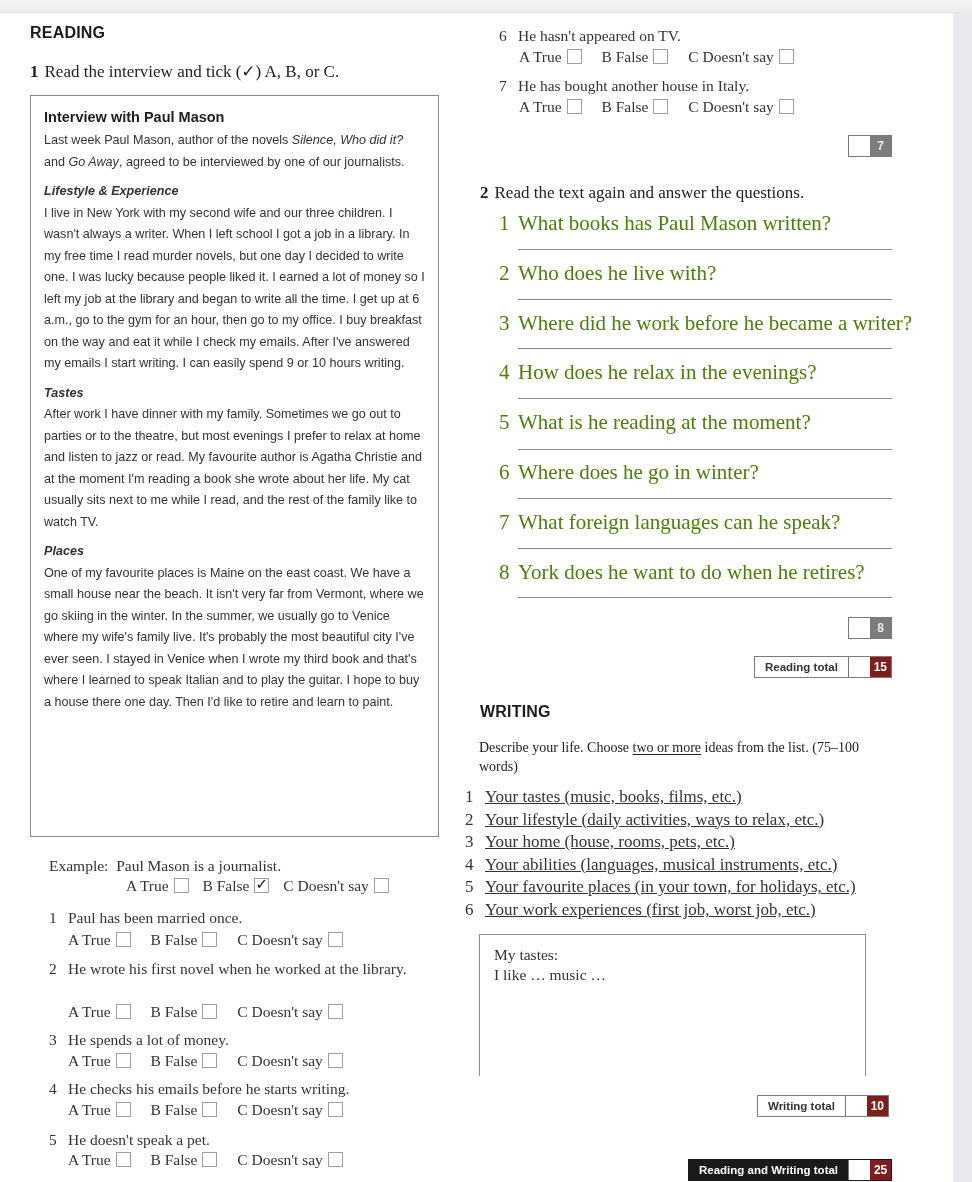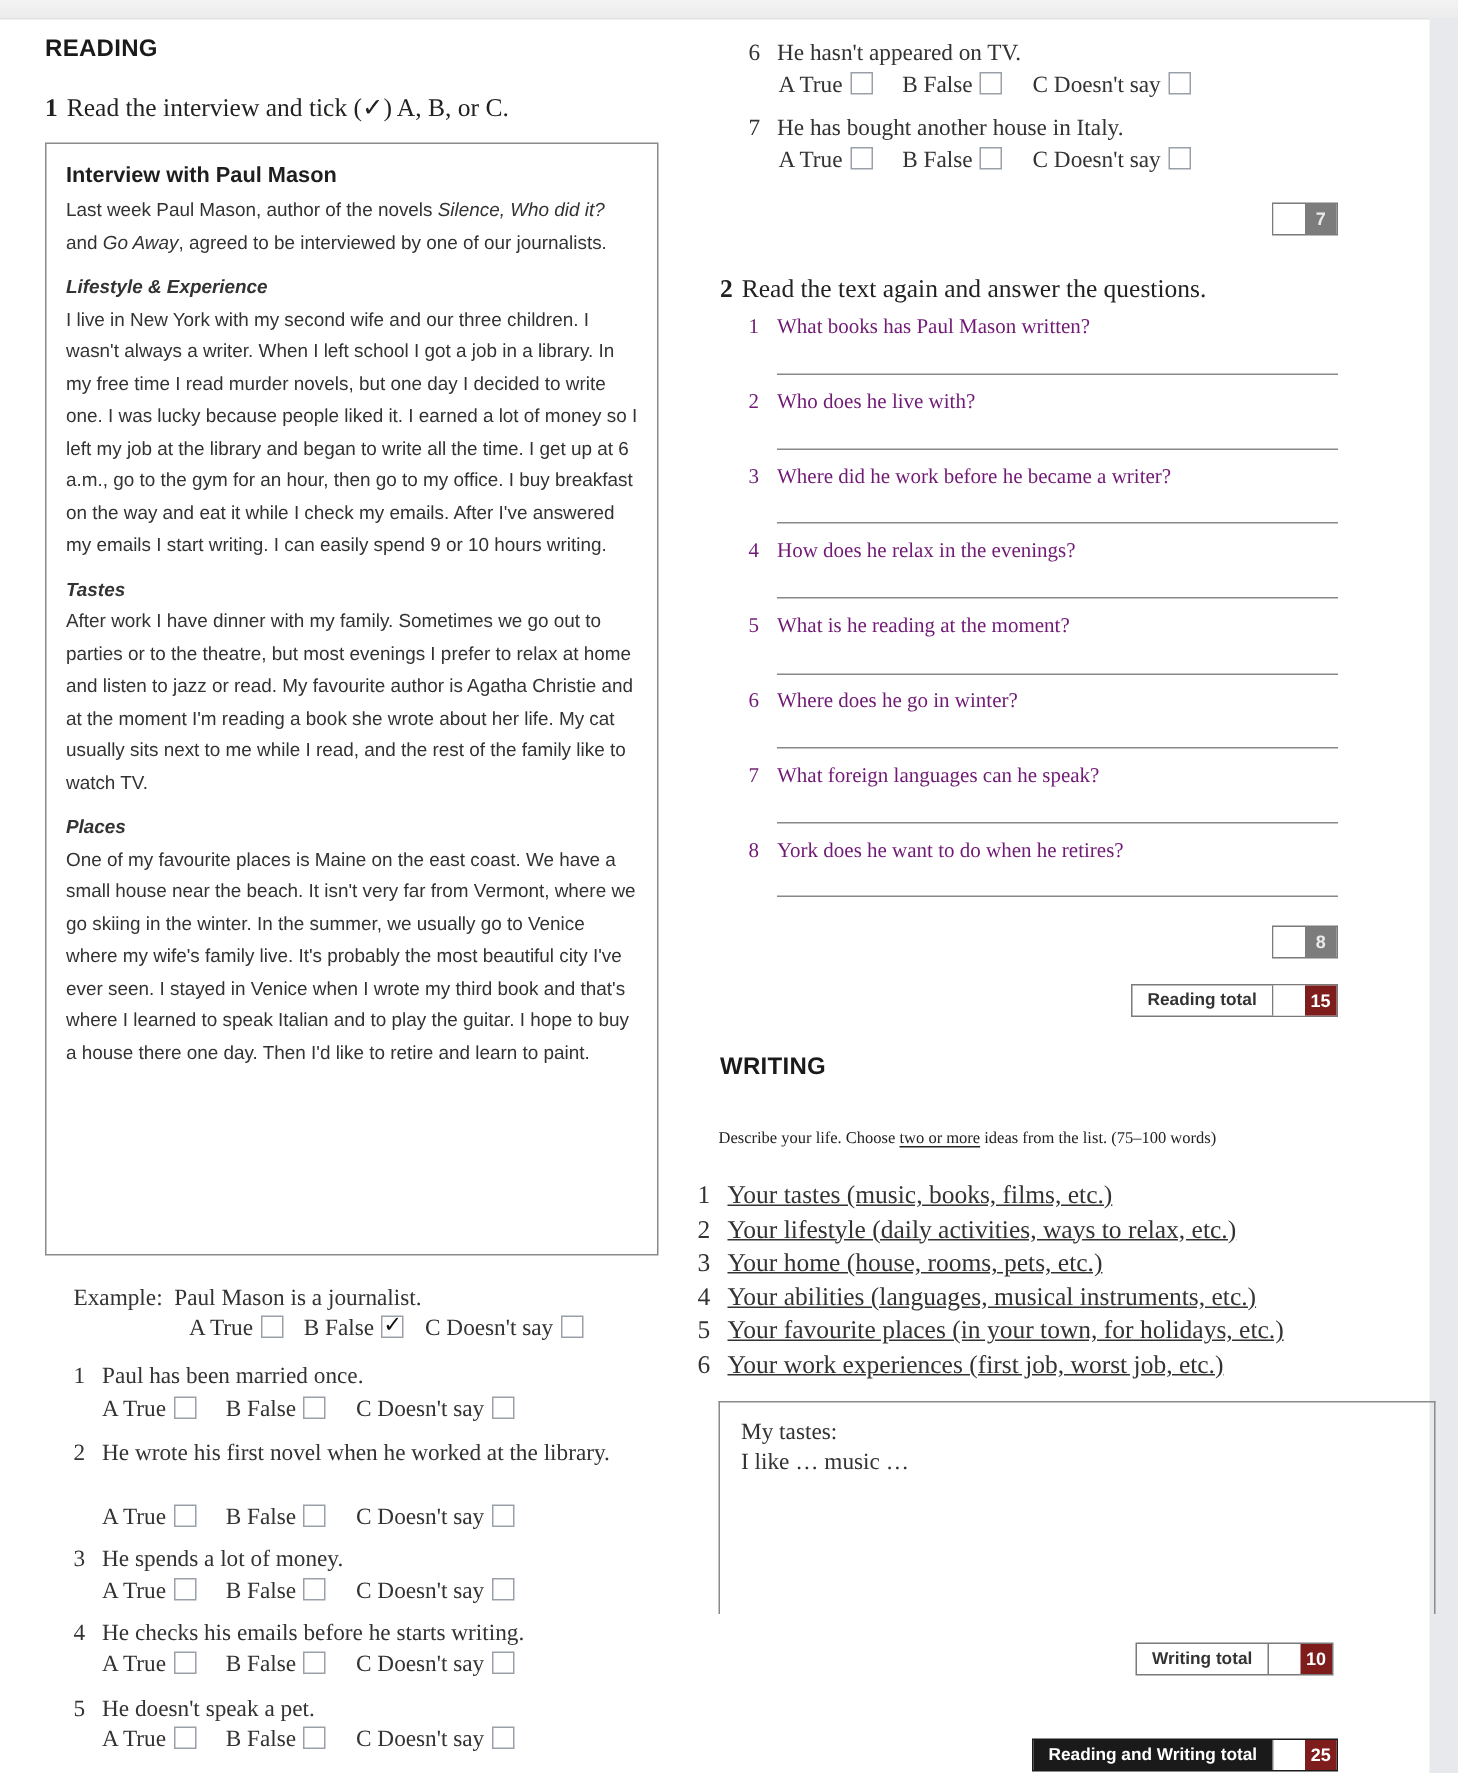--- a/index.html
+++ b/index.html
@@ -27,36 +27,36 @@
 
   
   .tq { position: absolute; font-size: 15.5px; line-height: 19px; color: #333; }
   .tq .num { display: inline-block; width: 19px; }
   .opts { position: absolute; font-size: 15.5px; color: #333; white-space: nowrap; }
   .opt { display: inline-block; margin-right: 10px; }
   .box { display: inline-block; width: 13px; height: 13px; border: 1px solid #9aa0a8; vertical-align: -2px; margin-left: 5px; background: #fff; position: relative; }
   .box.checked::after { content: "✓"; position: absolute; left: 0px; top: -4px; font-size: 15px; font-weight: bold; color: #111; font-family: "DejaVu Sans", sans-serif; }
 
   
-  .q2 { position: absolute; left: 499px; font-size: 14px; color: #701a75; }
+  .q2 { position: absolute; left: 499px; font-size: 21px; color: #4d7c0f; }
   .q2 .num { display: inline-block; width: 19px; }
   .ansline { position: absolute; left: 518px; width: 374px; height: 0; border-top: 1px solid #888; }
 
   
   .score { position: absolute; height: 22px; display: flex; border: 1px solid #7a7a7a; box-sizing: border-box; font-family: "Liberation Sans", sans-serif; }
   .score .lbl { padding: 0 10px; font-size: 11.5px; font-weight: bold; line-height: 20px; color: #333; border-right: 1px solid #7a7a7a; }
   .score .lbl.dark { background: #1a1a1a; color: #fff; }
   .score .blank { width: 21px; background: #fff; }
   .score .val { width: 21px; text-align: center; color: #fff; font-size: 12px; font-weight: bold; line-height: 20px; }
   .score .val.grey { background: #7c7c7c; color: #eaeaea; }
   .score .val.black { background: #7f1d1d; }
 
   .writing-list { position: absolute; left: 465px; top: 786px; font-size: 17px; line-height: 22.6px; color: #333; margin: 0; padding: 0; list-style: none; text-decoration: underline; }
   .writing-list .num { display: inline-block; width: 20px; }
-  .wbox { position: absolute; left: 479px; top: 934px; width: 478px; height: 142px; border: 1.5px solid #8a8a8a; border-bottom: none; box-sizing: border-box; padding: 10px 14px; font-size: 15.5px; line-height: 20px; color: #333; }
+  .wbox { position: absolute; left: 479px; top: 934px; width: 387px; height: 142px; border: 1.5px solid #8a8a8a; border-bottom: none; box-sizing: border-box; padding: 10px 14px; font-size: 15.5px; line-height: 20px; color: #333; }
   u { text-decoration: underline; text-underline-offset: 2px; }
 </style>
 </head>
 <body>
 
 <div class="topbar"></div>
 <div class="sidebar-strip"></div>
 
 <div class="section-heading" style="left:30px; top:24px;">READING</div>
 
@@ -175,21 +175,21 @@
 </div>
 
 <div class="score" style="left:754px; top:656px;">
   <div class="lbl">Reading total</div>
   <div class="blank"></div>
   <div class="val black">15</div>
 </div>
 
 <div class="section-heading" style="left:480px; top:703px;">WRITING</div>
 
-<div class="instr" style="left:479px; top:738px; width:400px; line-height:19px; font-size:11px;margin-top:12px;">
+<div class="instr" style="left:479px; top:738px; width:400px; line-height:19px; font-size:14px;">
   <span>Describe your life. Choose </span><u>two or more</u><span> ideas from the list. (75–100 words)</span>
 </div>
 
 <ul class="writing-list">
   <li><span class="num">1</span><span>Your tastes (music, books, films, etc.)</span></li>
   <li><span class="num">2</span><span>Your lifestyle (daily activities, ways to relax, etc.)</span></li>
   <li><span class="num">3</span><span>Your home (house, rooms, pets, etc.)</span></li>
   <li><span class="num">4</span><span>Your abilities (languages, musical instruments, etc.)</span></li>
   <li><span class="num">5</span><span>Your favourite places (in your town, for holidays, etc.)</span></li>
   <li><span class="num">6</span><span>Your work experiences (first job, worst job, etc.)</span></li>

